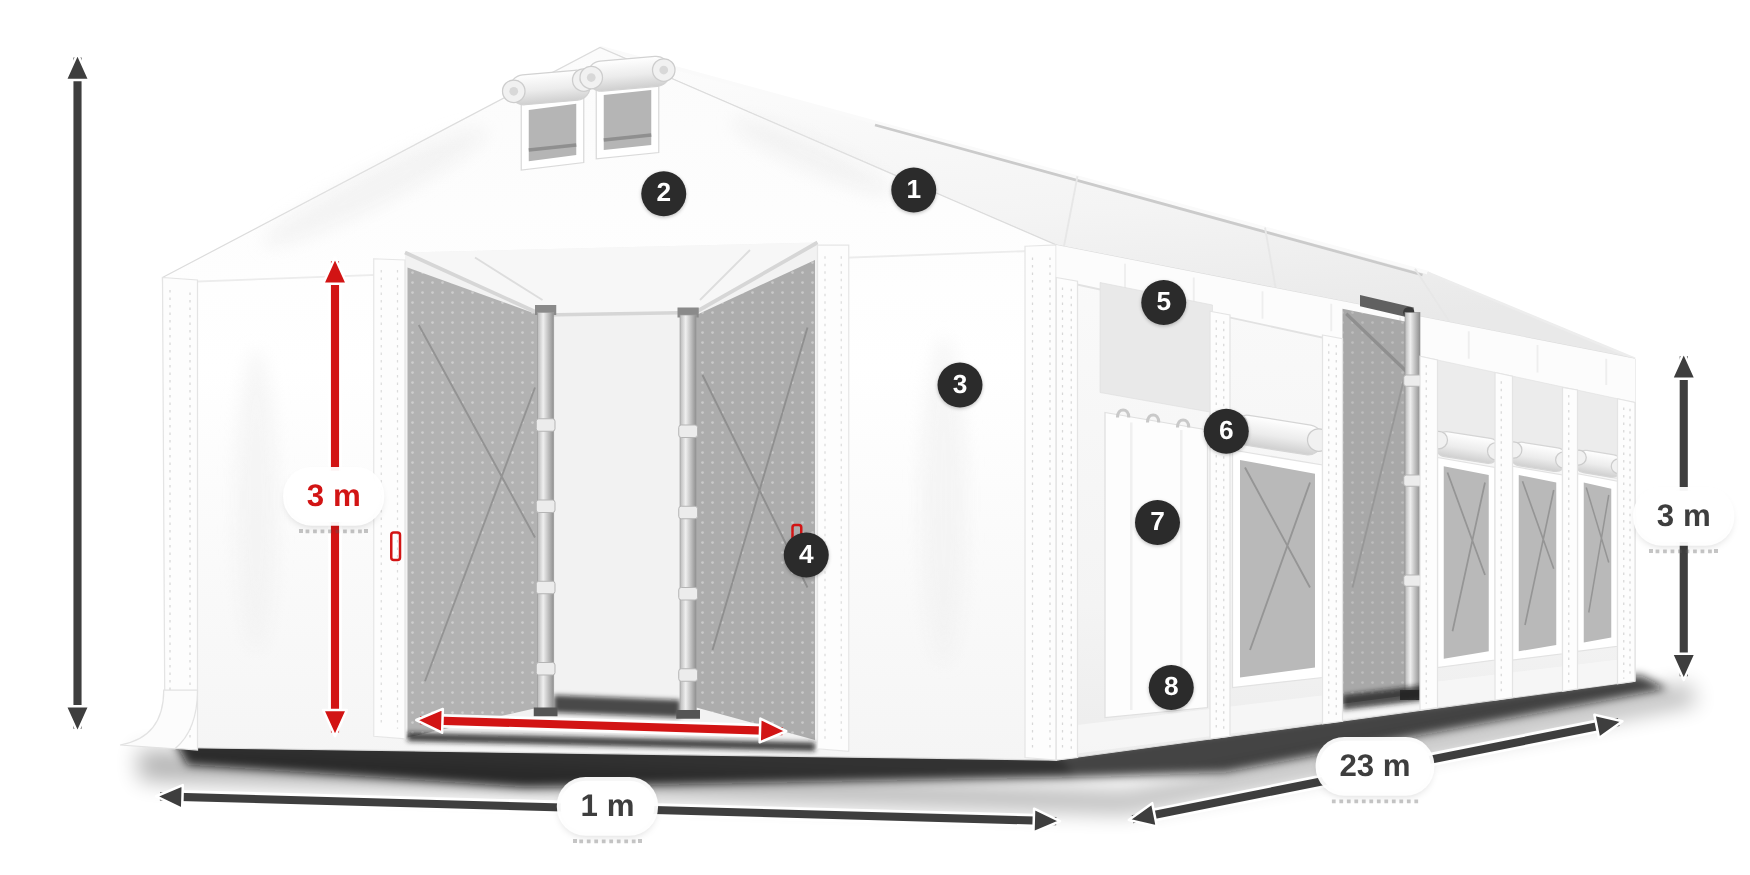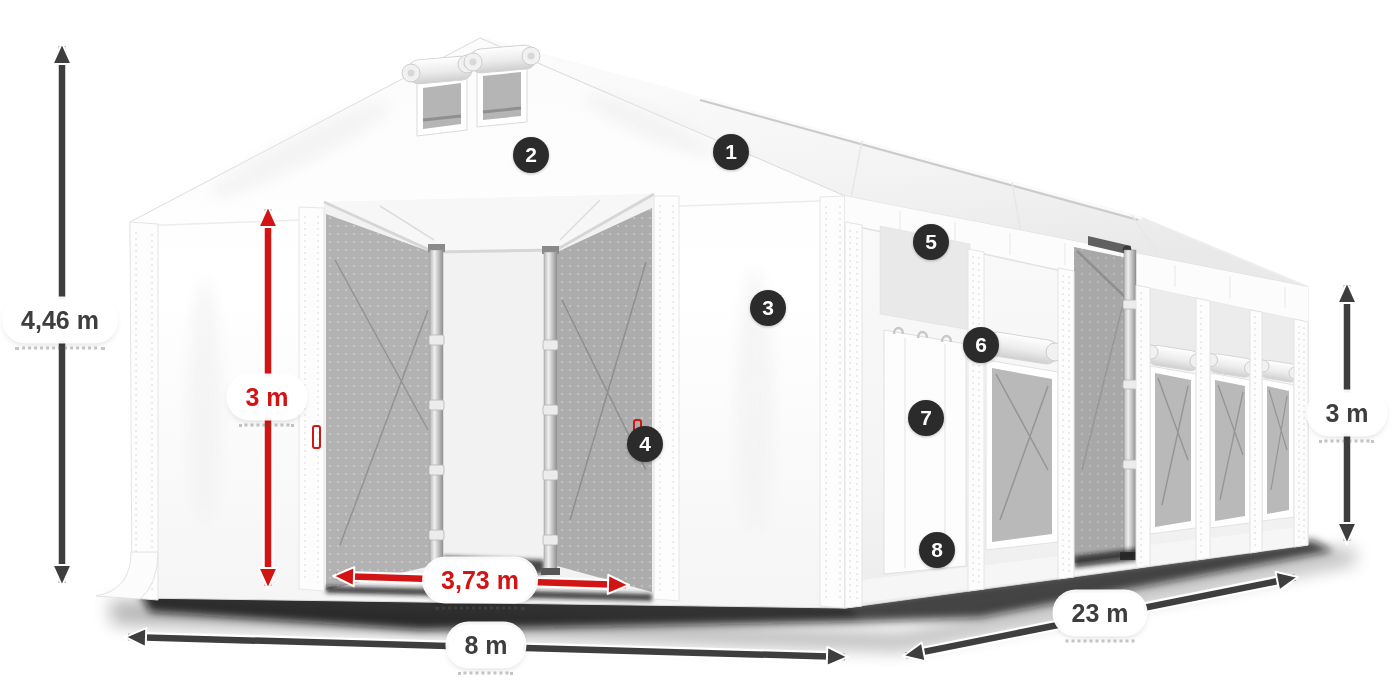--- a/index.html
+++ b/index.html
@@ -334,24 +334,22 @@
     <g>
       <line class="case" x1="918" y1="653.1" x2="1283" y2="579.9"></line>
       <line class="shaft arrD" x1="906" y1="655.4" x2="1295" y2="577.6" marker-start="url(#mD)" marker-end="url(#mD)"></line>
     </g>
     <g>
       <line class="case" x1="1347" y1="297" x2="1347" y2="529"></line>
       <line class="shaft arrD" x1="1347" y1="285" x2="1347" y2="541" marker-start="url(#mD)" marker-end="url(#mD)"></line>
     </g>
   </svg>
 
-  <div class="pill p-th">4,46 m</div>
   <div class="pill p-dh red">3 m</div>
-  <div class="pill p-dw red">3,73 m</div>
-  <div class="pill p-w">8 m</div>
+  <div class="pill p-w">1 m</div>
   <div class="pill p-l">23 m</div>
   <div class="pill p-sh">3 m</div>
 
   <div class="badge" style="left: 731px; top: 152px;">1</div>
   <div class="badge" style="left: 531px; top: 155px;">2</div>
   <div class="badge" style="left: 768px; top: 308px;">3</div>
   <div class="badge" style="left: 645px; top: 444px;">4</div>
   <div class="badge" style="left: 931px; top: 242px;">5</div>
   <div class="badge" style="left: 981px; top: 345px;">6</div>
   <div class="badge" style="left: 926px; top: 418px;">7</div>

